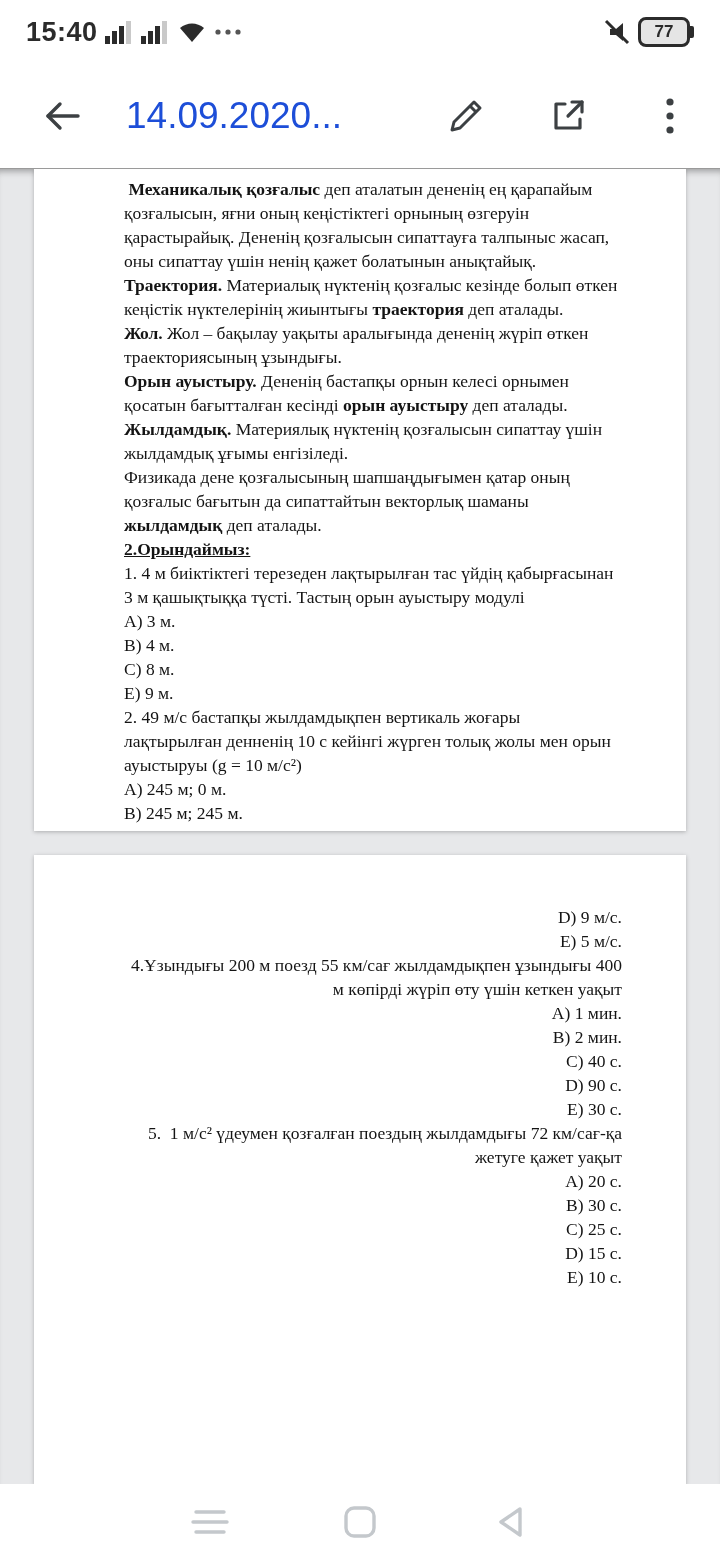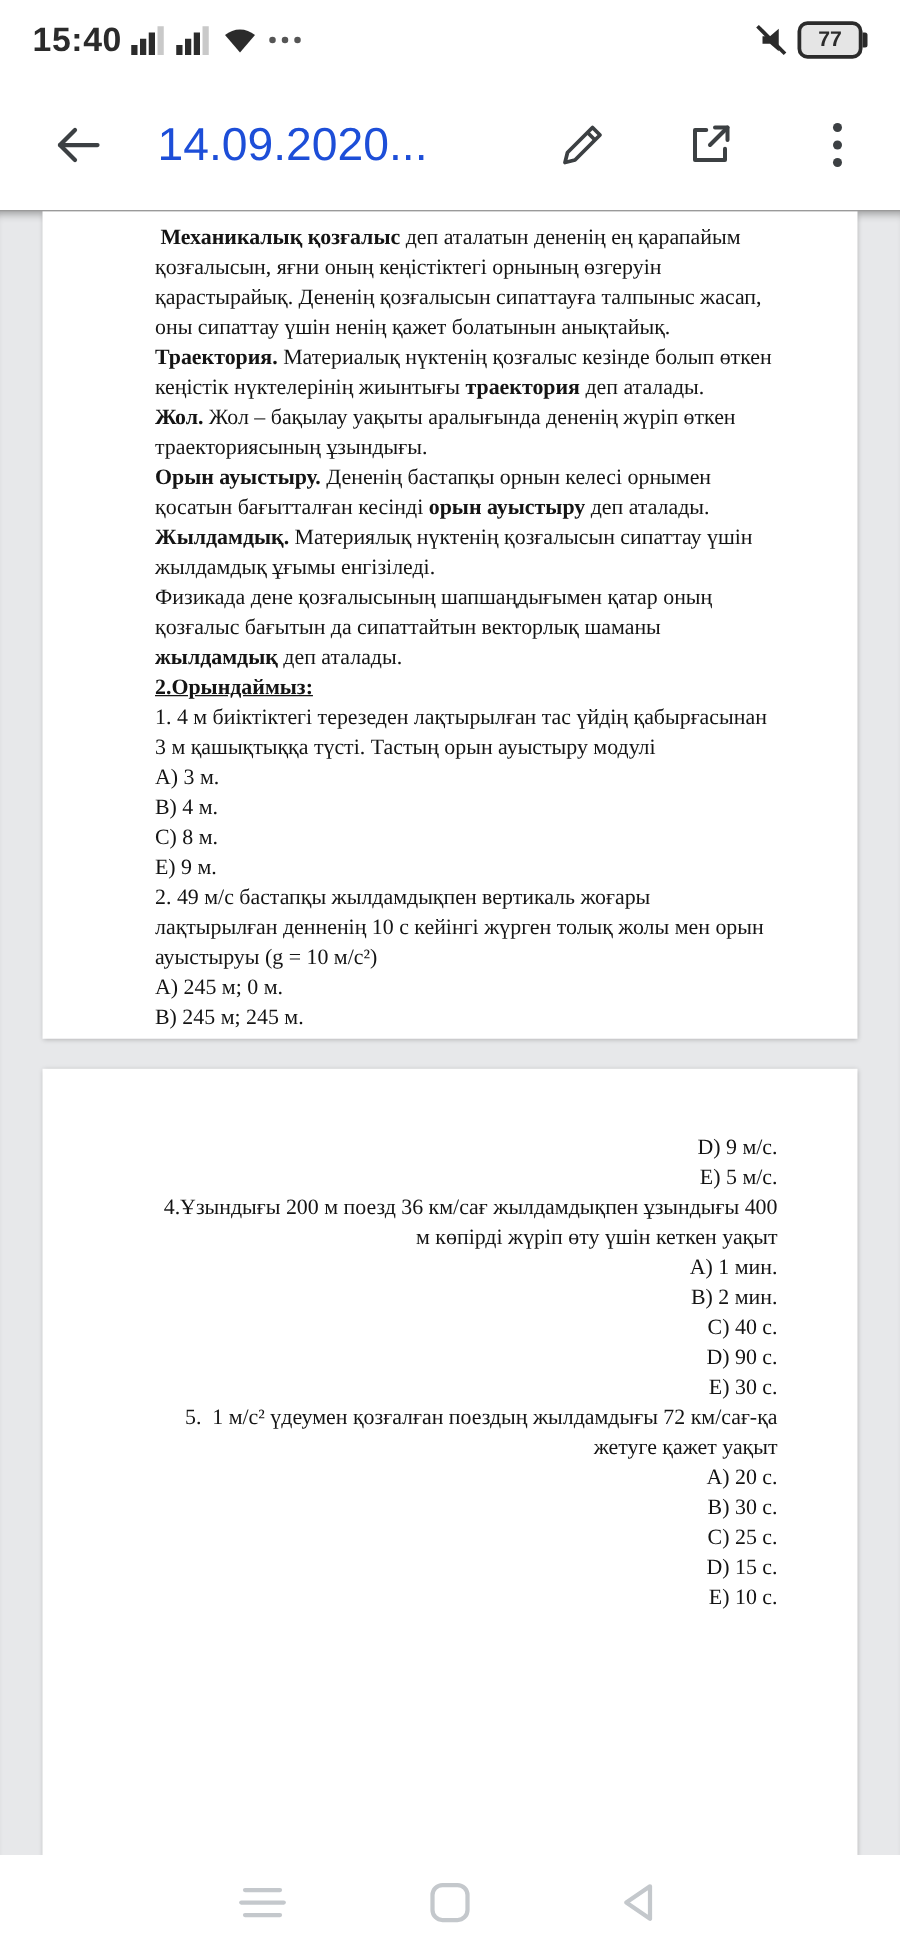--- a/index.html
+++ b/index.html
@@ -145,21 +145,21 @@
       <div class="para"><span>С) 8 м.</span></div>
       <div class="para"><span>Е) 9 м.</span></div>
       <div class="para"><span>2. 49 м/с бастапқы жылдамдықпен вертикаль жоғары лақтырылған денненің 10 с кейінгі жүрген толық жолы мен орын ауыстыруы (g = 10 м/с²)</span></div>
       <div class="para"><span>А) 245 м; 0 м.</span></div>
       <div class="para"><span>В) 245 м; 245 м.</span></div>
     </div>
   <div class="page-gap"></div>
   <div class="page page-2">
       <div class="para"><span>D) 9 м/с.</span></div>
       <div class="para"><span>Е) 5 м/с.</span></div>
-      <div class="para"><span>4.Ұзындығы 200 м поезд 36 км/сағ жылдамдықпен ұзындығы 400 м көпірді жүріп өту үшін кеткен уақыт</span></div>
+      <div class="para"><span>4.Ұзындығы 200 м поезд 55 км/сағ жылдамдықпен ұзындығы 400 м көпірді жүріп өту үшін кеткен уақыт</span></div>
       <div class="para"><span>А) 1 мин.</span></div>
       <div class="para"><span>В) 2 мин.</span></div>
       <div class="para"><span>С) 40 с.</span></div>
       <div class="para"><span>D) 90 с.</span></div>
       <div class="para"><span>Е) 30 с.</span></div>
       <div class="para"><span>5.  1 м/с² үдеумен қозғалған поездың жылдамдығы 72 км/сағ-қа жетуге қажет уақыт</span></div>
       <div class="para"><span>А) 20 с.</span></div>
       <div class="para"><span>В) 30 с.</span></div>
       <div class="para"><span>С) 25 с.</span></div>
       <div class="para"><span>D) 15 с.</span></div>

